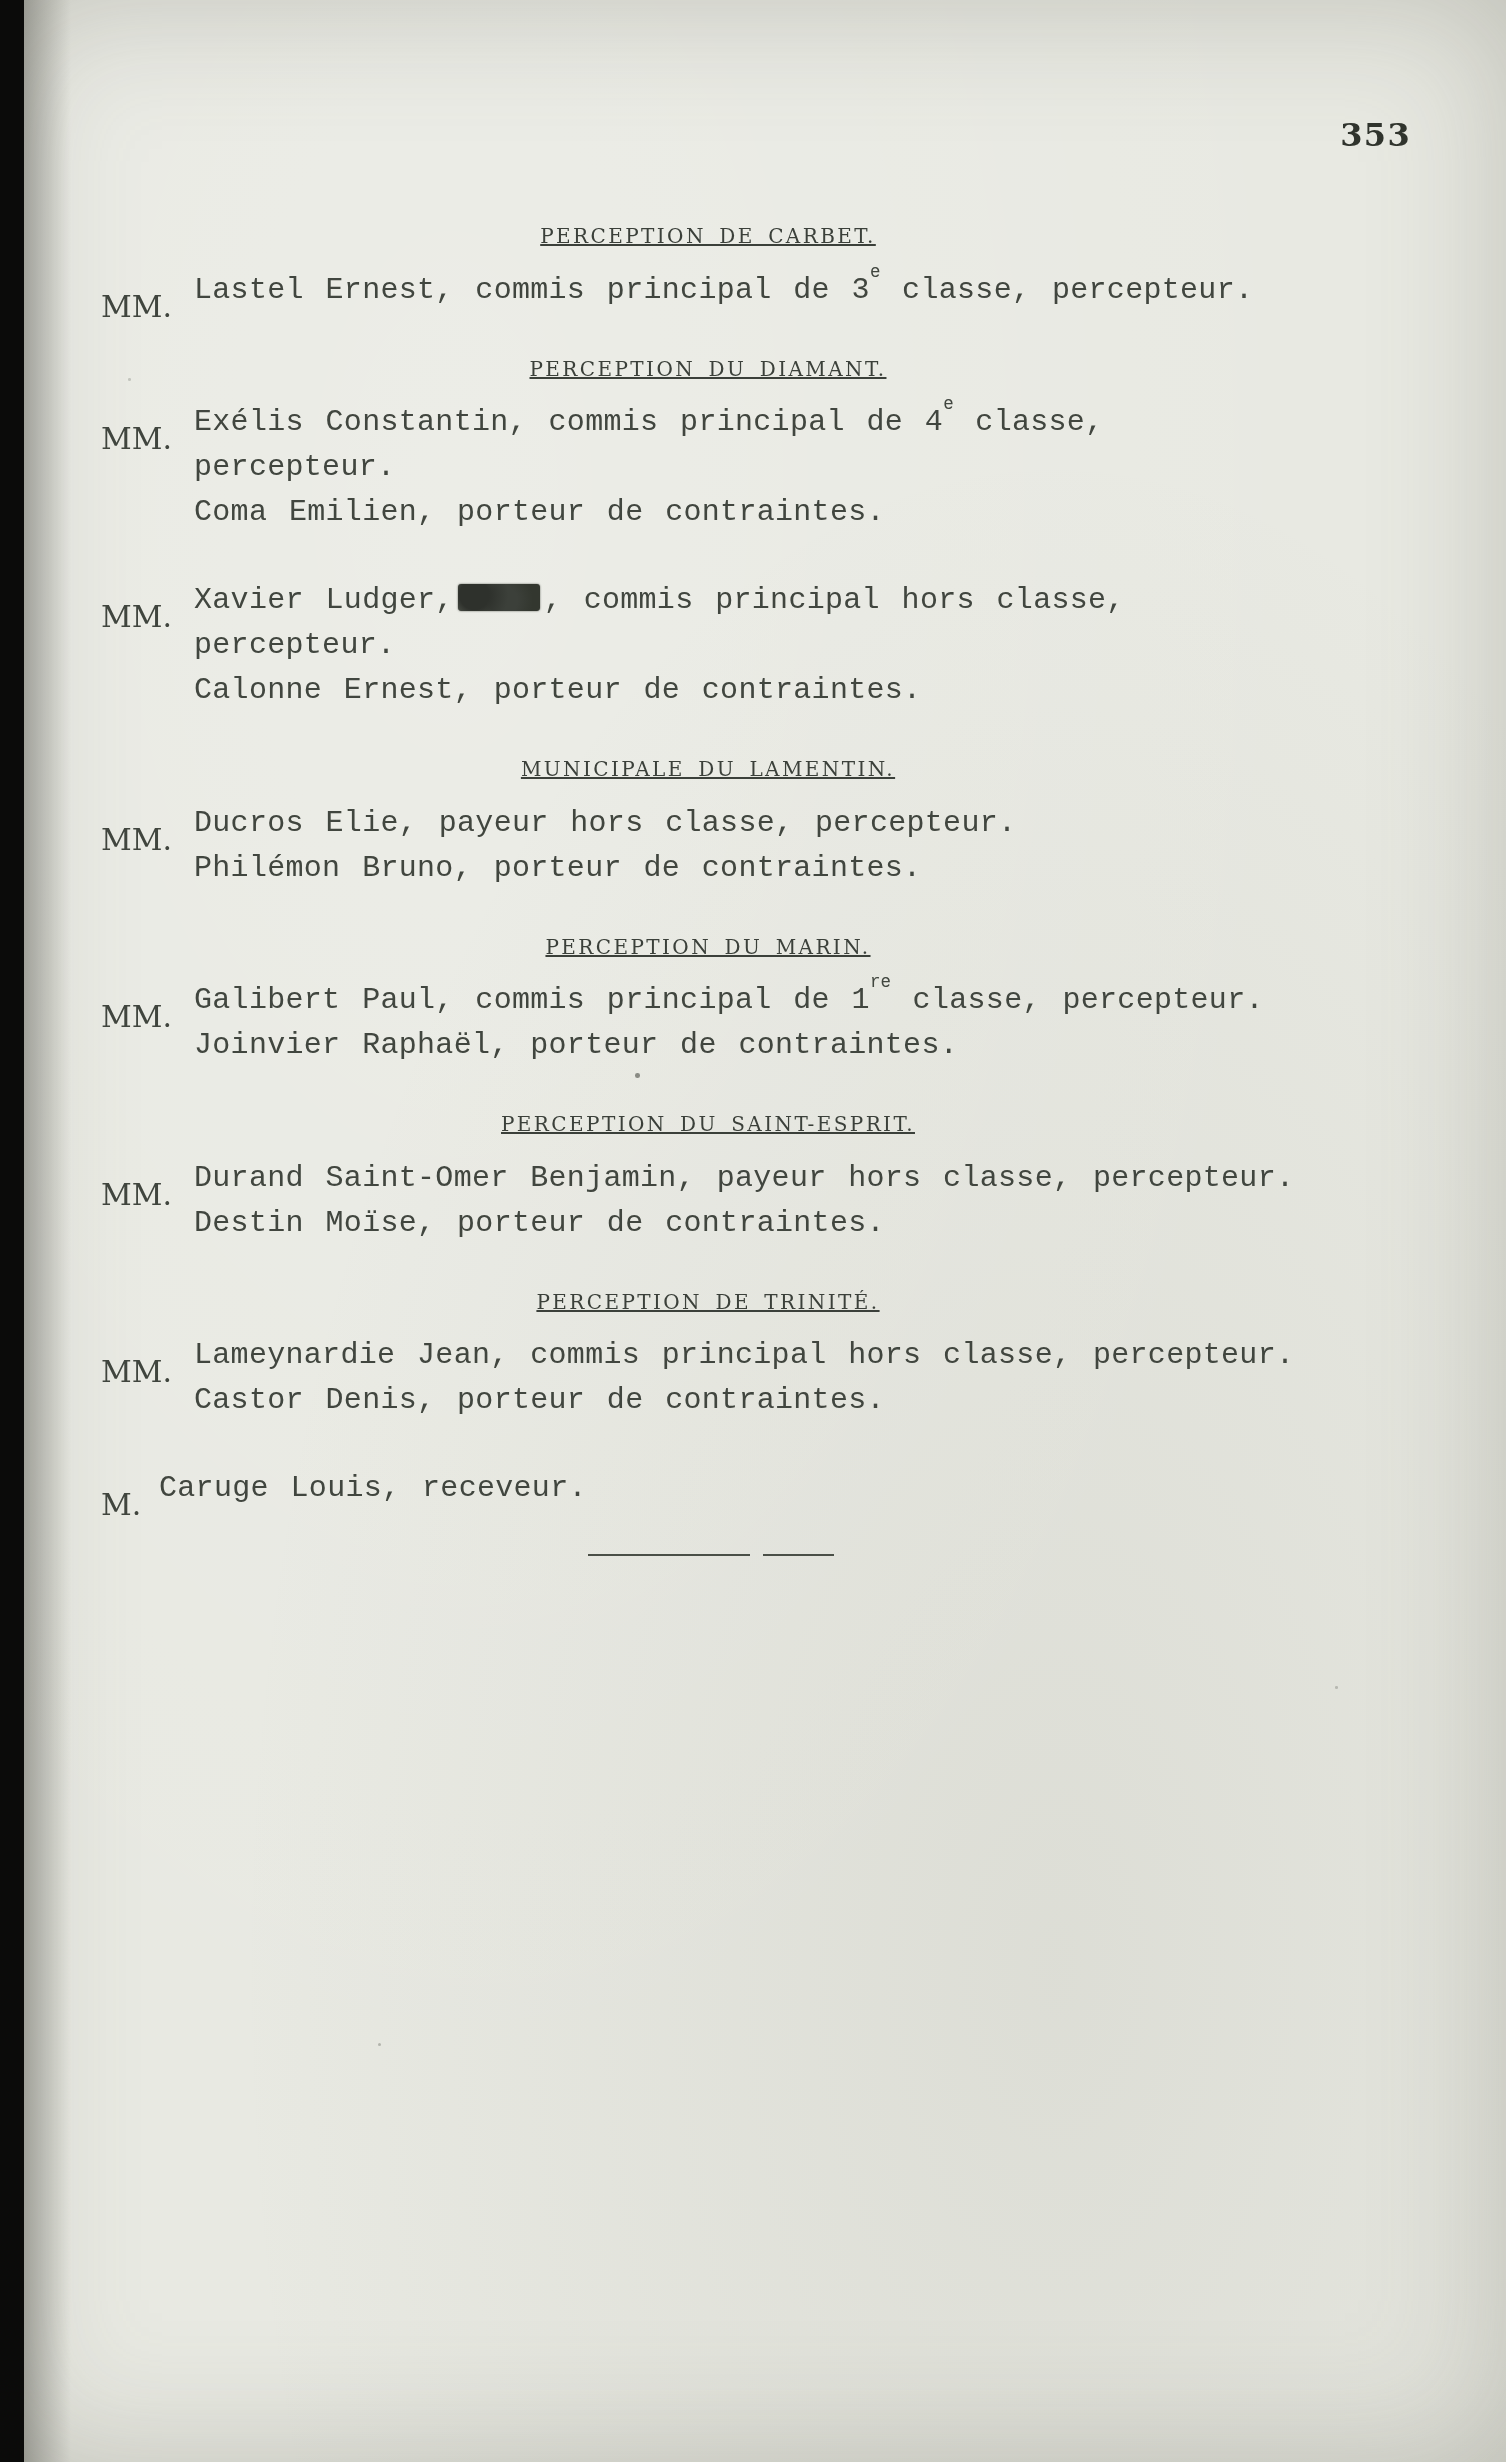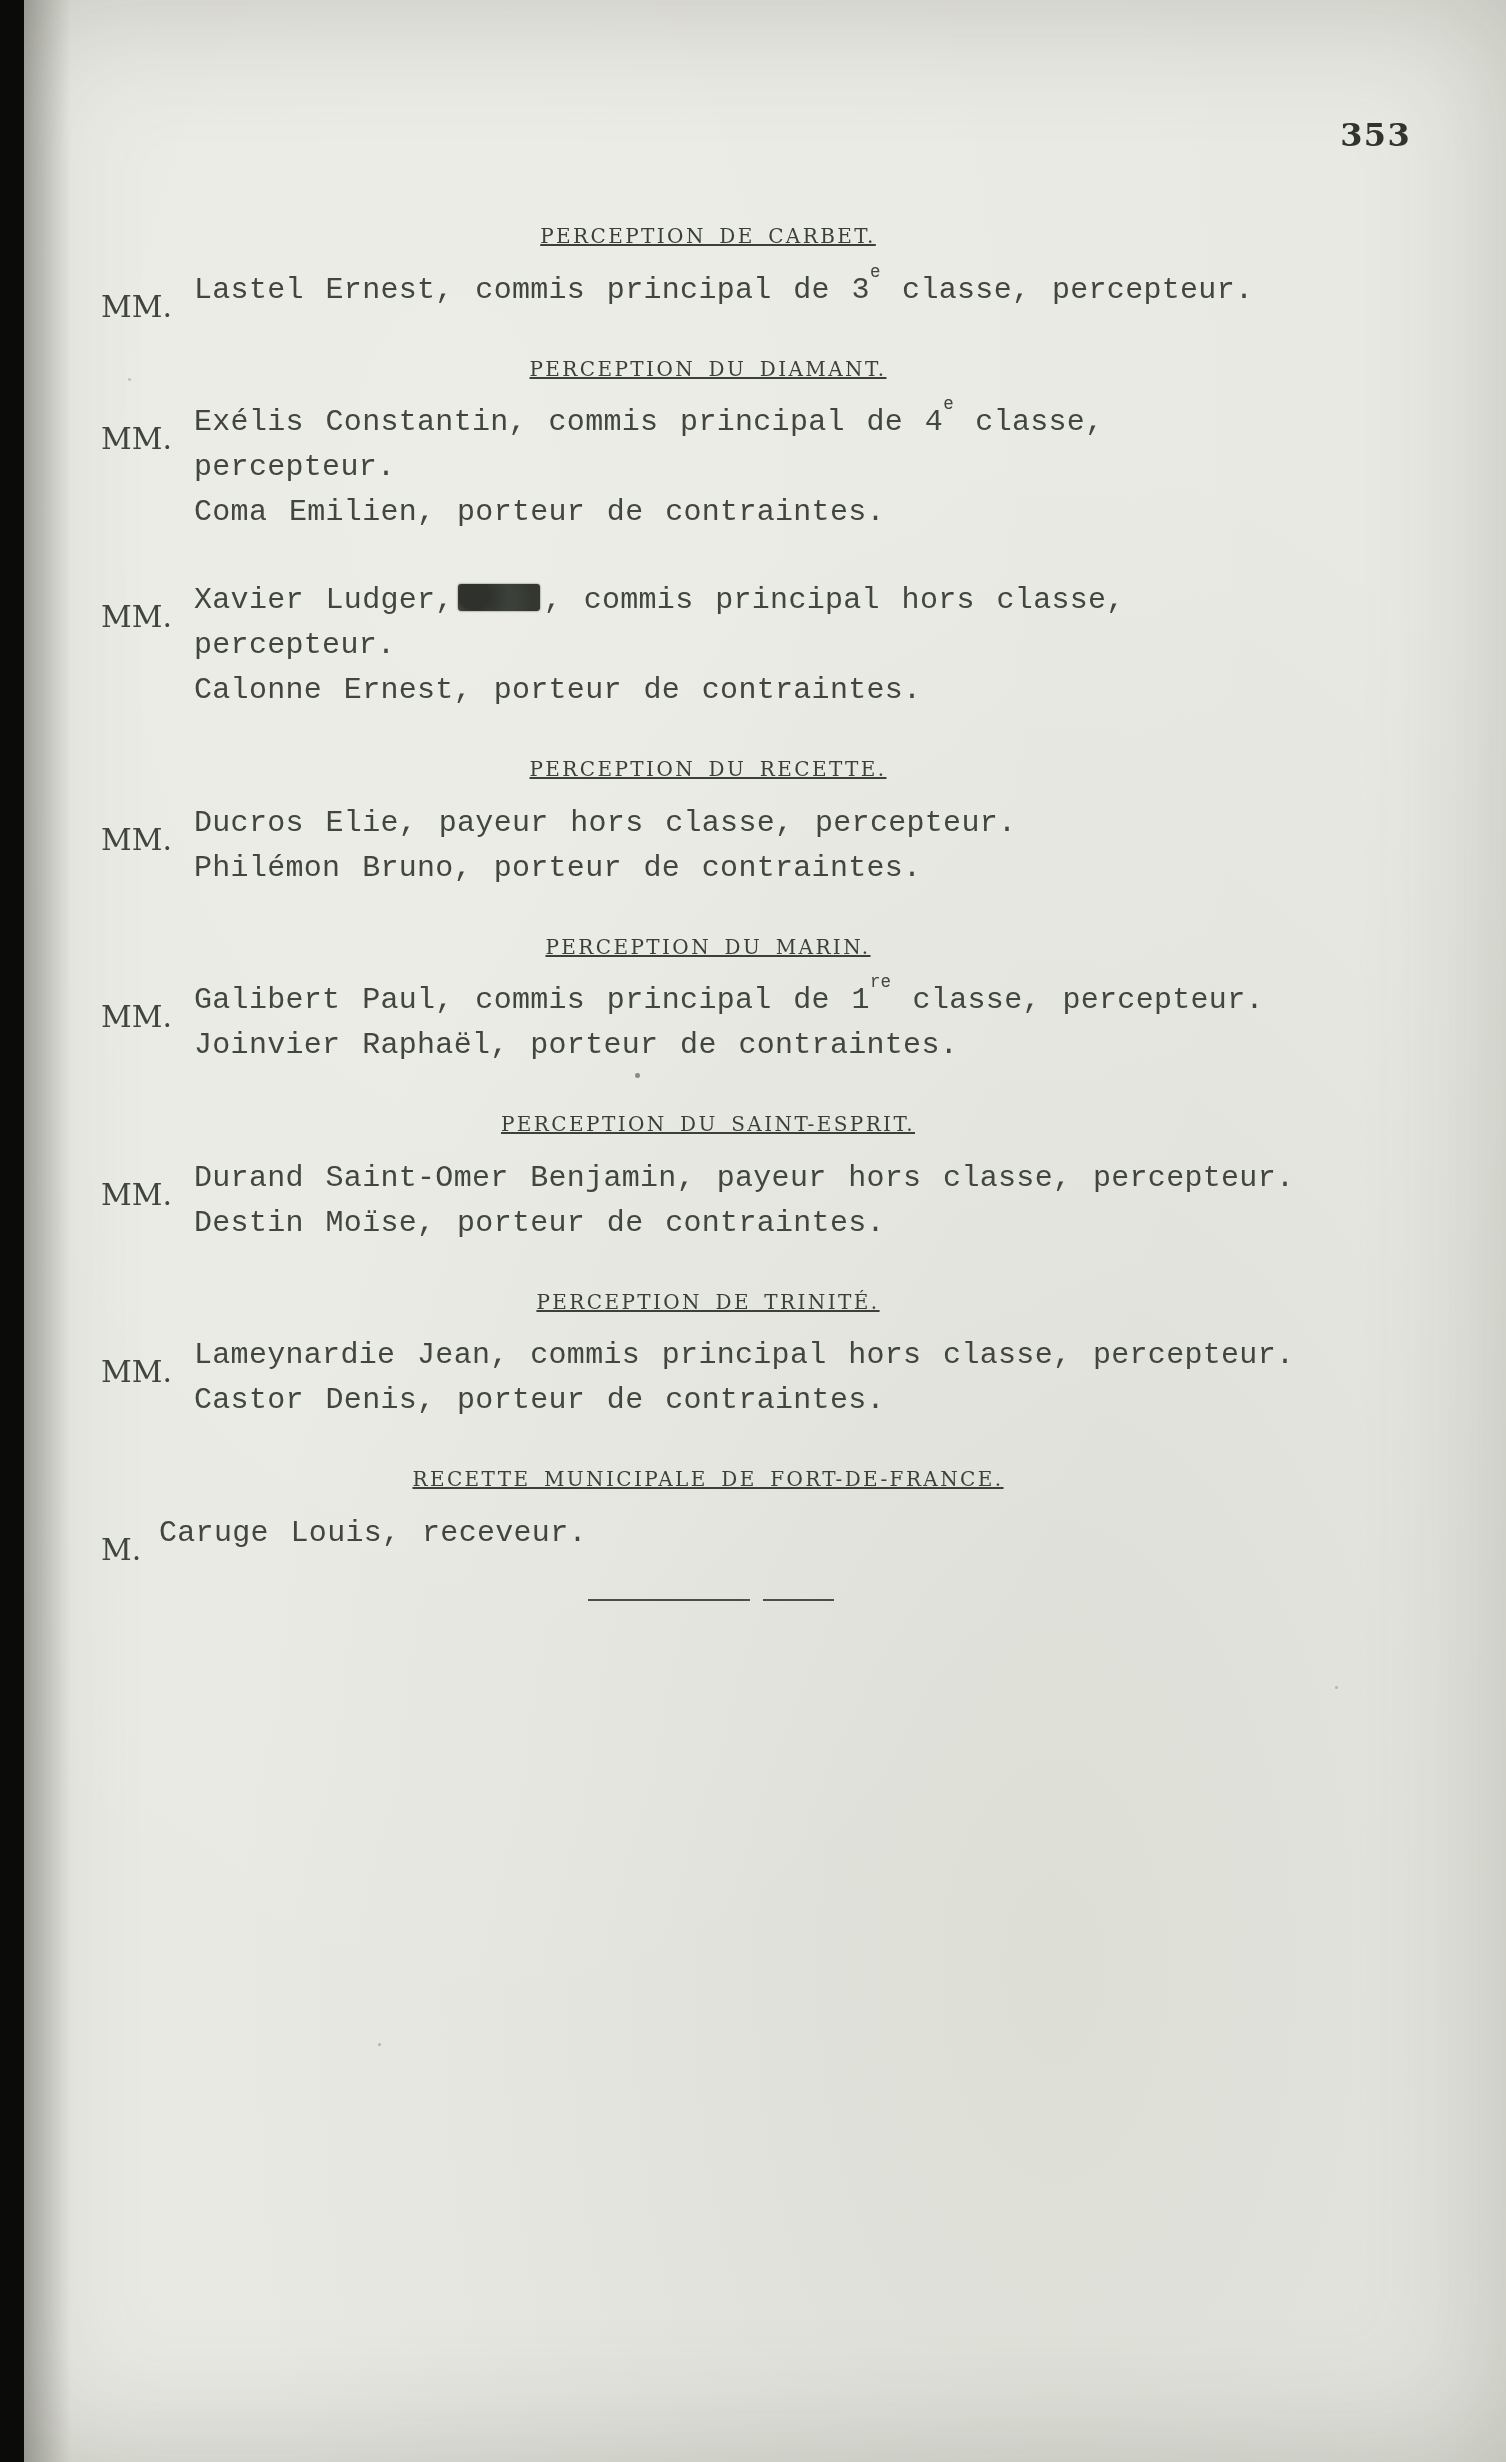--- a/index.html
+++ b/index.html
@@ -118,21 +118,21 @@
 
     <div class="sec">
       <div class="entry">
         <span class="prefix">MM.</span>
         <div class="line"><span>Xavier Ludger,</span><span class="ink-blot"></span><span>, commis principal hors classe, percepteur.</span></div>
         <div class="line"><span>Calonne Ernest, porteur de contraintes.</span></div>
       </div>
     </div>
 
     <div class="sec">
-      <h2 class="sec-heading">PERCEPTION DU RECETTE.</h2>
+      <h2 class="sec-heading">MUNICIPALE DU LAMENTIN.</h2>
       <div class="entry">
         <span class="prefix">MM.</span>
         <div class="line"><span>Ducros Elie, payeur hors classe, percepteur.</span></div>
         <div class="line"><span>Philémon Bruno, porteur de contraintes.</span></div>
       </div>
     </div>
 
     <div class="sec">
       <h2 class="sec-heading">PERCEPTION DU MARIN.</h2>
       <div class="entry">
@@ -154,21 +154,20 @@
     <div class="sec">
       <h2 class="sec-heading">PERCEPTION DE TRINITÉ.</h2>
       <div class="entry">
         <span class="prefix">MM.</span>
         <div class="line"><span>Lameynardie Jean, commis principal hors classe, percepteur.</span></div>
         <div class="line"><span>Castor Denis, porteur de contraintes.</span></div>
       </div>
     </div>
 
     <div class="sec">
-      <h2 class="sec-heading">RECETTE MUNICIPALE DE FORT-DE-FRANCE.</h2>
       <div class="entry narrow">
         <span class="prefix">M.</span>
         <div class="line"><span>Caruge Louis, receveur.</span></div>
       </div>
     </div>
 
     <div class="end-rule">
       <span class="seg-a"></span>
       <span class="seg-gap"></span>
       <span class="seg-b"></span>

